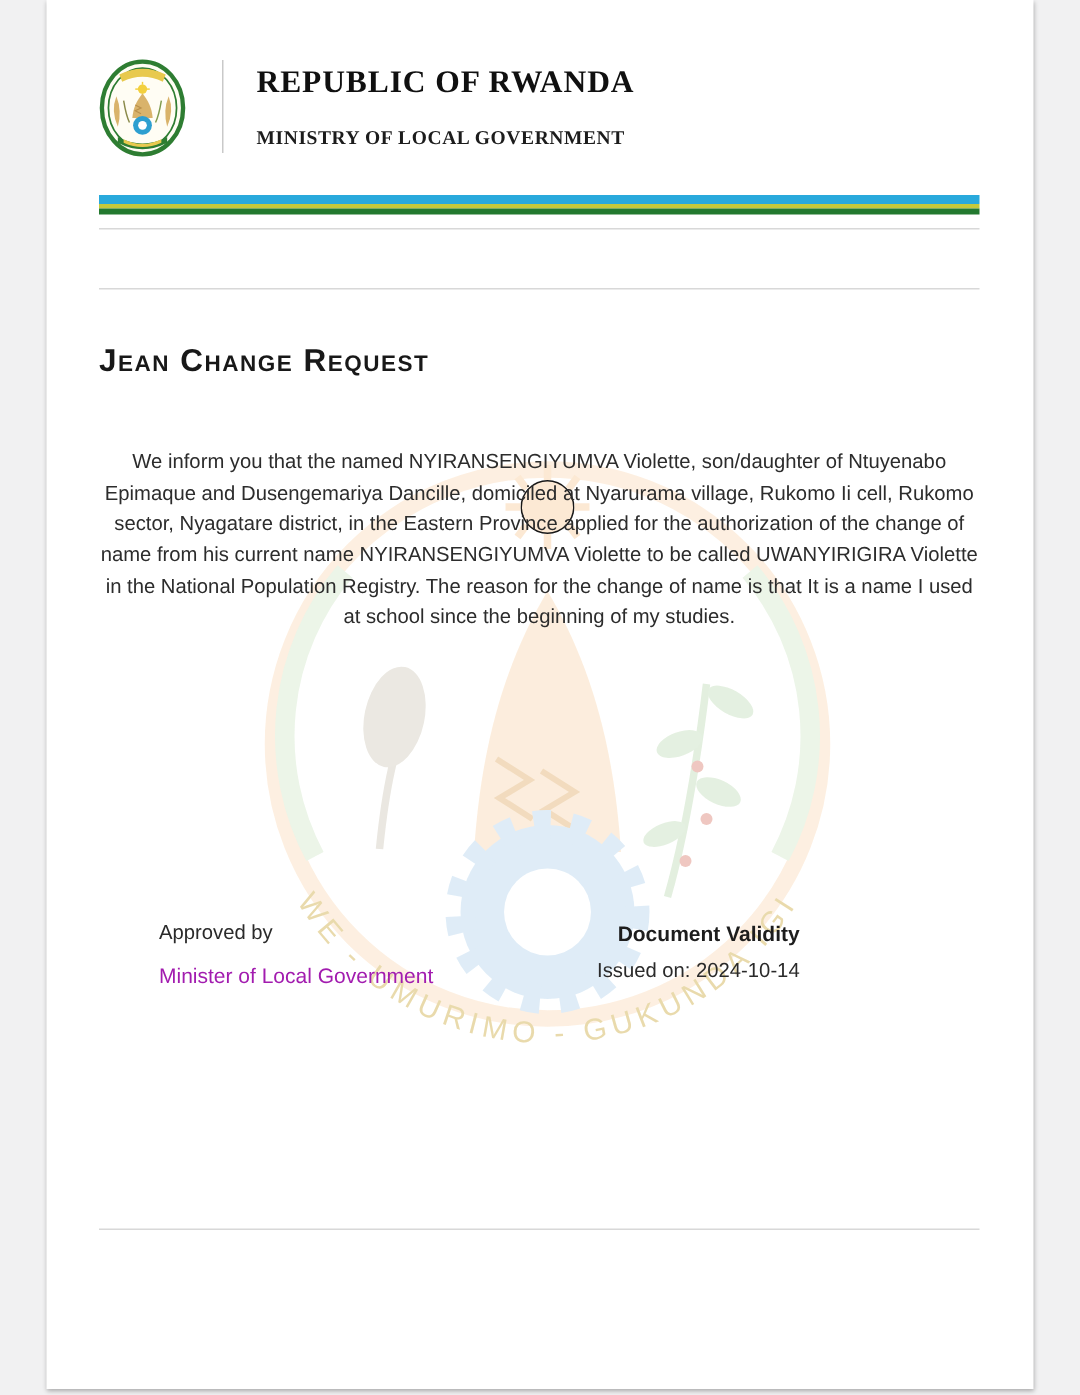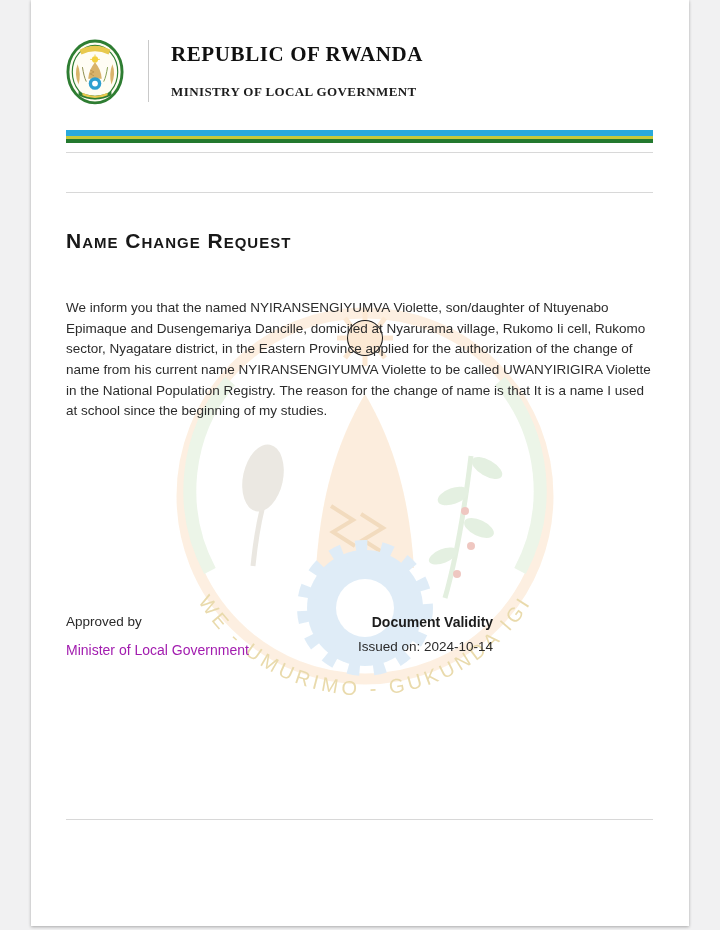--- a/index.html
+++ b/index.html
@@ -18,21 +18,21 @@
   .stripe{top:130px;height:13px;}
   .stripe div{width:100%;}
   .s-blue{height:6px;}
   .s-yellow{height:3px;}
   .s-green{height:4px;}
   .rule{height:1px;background:#d8d8d8;}
   .rule1{top:152px;}
   .rule2{top:192px;}
   .doc-title{top:157px;font-size:21px;font-weight:700;font-variant:small-caps;
     letter-spacing:1px;color:#181818;line-height:1.3;}
-  .body-text{top:201px;font-size:13.5px;line-height:20.6px;color:#2c2c2c;text-align:left;}
+  .body-text{top:201px;font-size:13.5px;line-height:20.6px;color:#2c2c2c;text-align:center;}
   
   .watermark{position:absolute;left:104px;top:305px;width:460px;height:412px;
     pointer-events:none;opacity:.9;}
   .z{position:relative;z-index:2;}
   
   .rule3{top:598px;}
   .approval{top:614px;}
   .appr-left{position:absolute;left:0;top:0;width:280px;}
   .appr-right{position:absolute;left:292px;top:0;}
   .appr-line1{font-size:13.5px;color:#2a2a2a;}
@@ -124,27 +124,27 @@
       </div>
     </div>
 
     <div class="abs stripe">
       <div class="s-blue" style="background: rgb(41, 169, 220);"></div>
       <div class="s-yellow" style="background: rgb(198, 201, 58);"></div>
       <div class="s-green" style="background: rgb(35, 121, 47);"></div>
     </div>
     <div class="abs rule rule1"></div>
 
-    <div class="abs doc-title z">Name Change Request</div>
+    <div class="abs doc-title z">Jean Change Request</div>
     <div class="abs rule rule2"></div>
 
     <div class="abs body-text z">We inform you that the named NYIRANSENGIYUMVA Violette, son/daughter of Ntuyenabo Epimaque and Dusengemariya Dancille, domiciled  at Nyarurama village, Rukomo Ii cell, Rukomo sector, Nyagatare district, in the Eastern Province applied for the authorization of the change of name from his current name NYIRANSENGIYUMVA Violette to be called UWANYIRIGIRA Violette in the National Population Registry. The reason for the change of name is that It is a name I used at school since the beginning of my studies.</div>
 
     <div class="abs rule rule3 z"></div>
-    <div class="abs approval" style="height:90px;">
+    <div class="abs approval" style="height:90px;margin-left:40px;">
       <div class="appr-left z">
         <div class="appr-line1">Approved by</div>
         <div class="appr-line3">Minister of Local Government</div>
       </div>
       <div class="appr-right z">
         <div class="validity-h">Document Validity</div>
         <div class="validity-d">Issued on: 2024-10-14</div>
       </div>
     </div>
 

